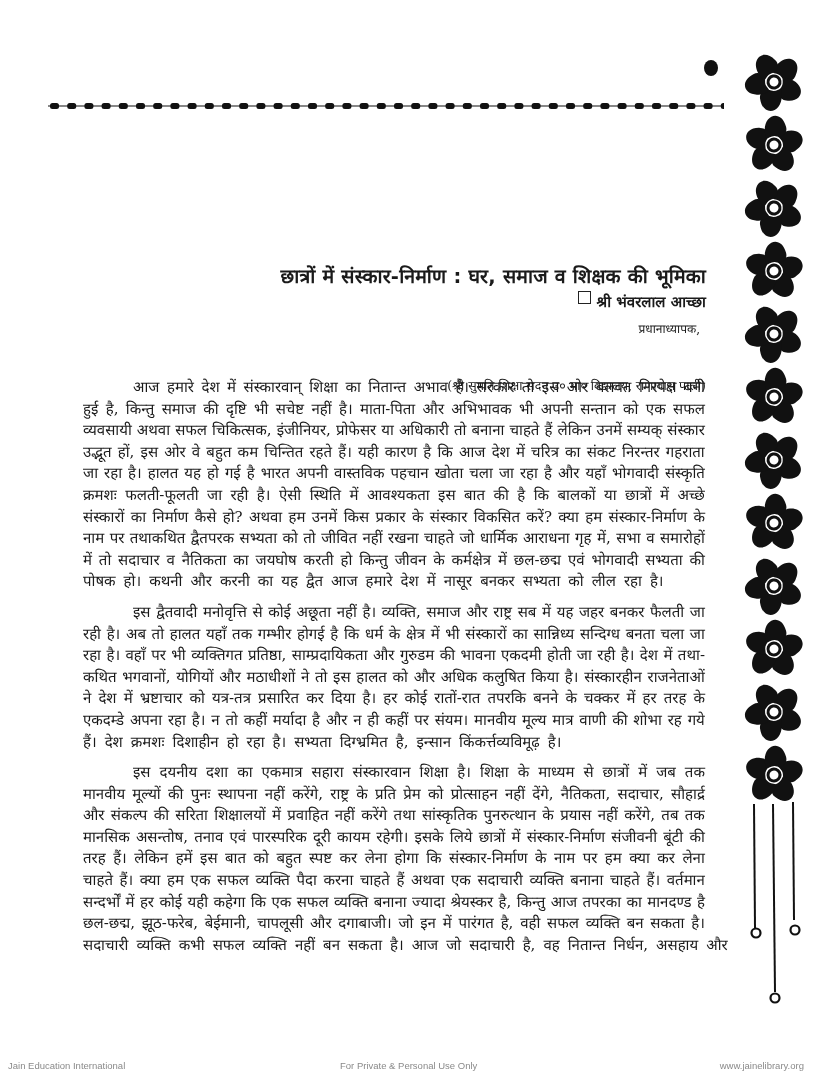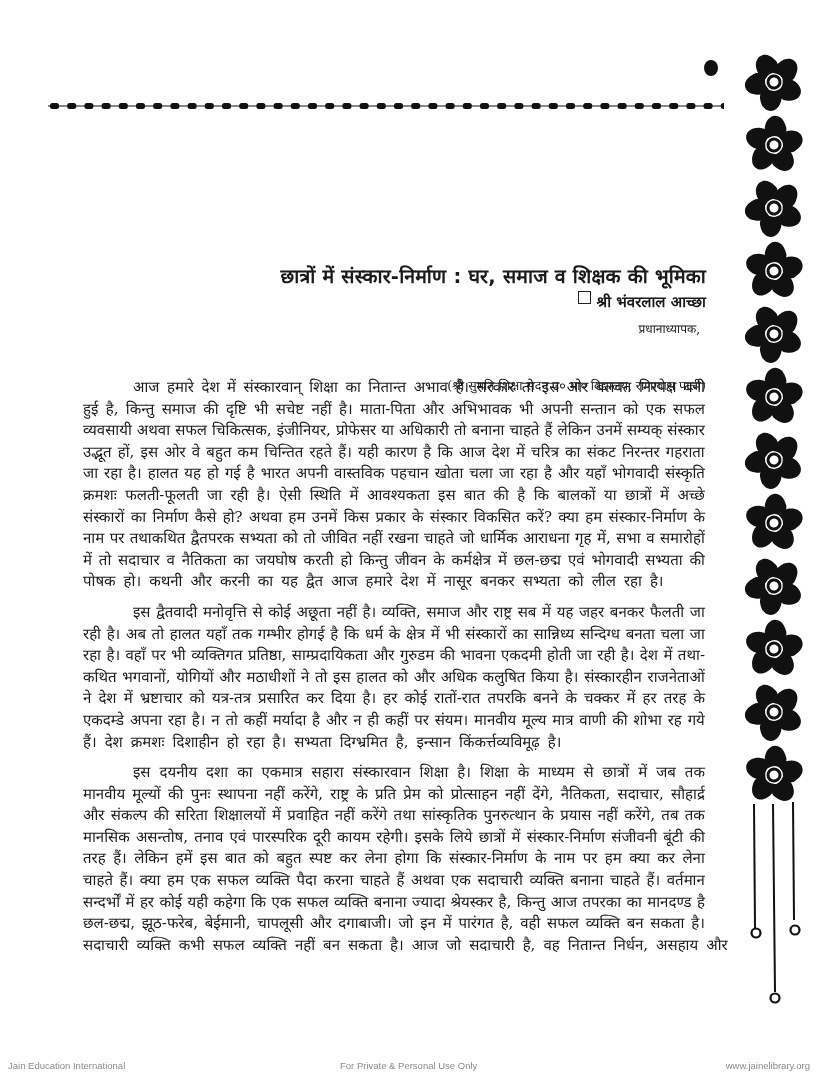--- a/index.html
+++ b/index.html
@@ -21,21 +21,21 @@
   .line { height: 21.6px; line-height: 21.6px; font-size: 15px; white-space: nowrap;
           display: flex; justify-content: space-between; word-spacing: 0; }
   .line span { display: inline-block; }
   .line.last { justify-content: flex-start; gap: 8px; }
   .line.indent { padding-left: 50px; }
   .para-gap { height: 9px; }
   .footer { position: absolute; top: 1060px; font-family: "Liberation Sans", sans-serif;
             font-size: 9.5px; color: #8a8a8a; }
   .footer.left { left: 8px; }
   .footer.center { left: 340px; }
-  .footer.right { right: 18px; }
+  .footer.right { right: 24px; }
 </style>
 </head>
 <body>
 
 <div class="top-dot"></div>
 
 <svg class="chain-rule" viewBox="0 0 676 8" preserveAspectRatio="none">
   <line x1="0" y1="4" x2="676" y2="4" stroke="#111" stroke-width="1.2"></line>
   <g fill="#111" id="chain-beads">
       <rect x="2" y="1" width="9" height="6" rx="2.5" fill="#111"></rect>

